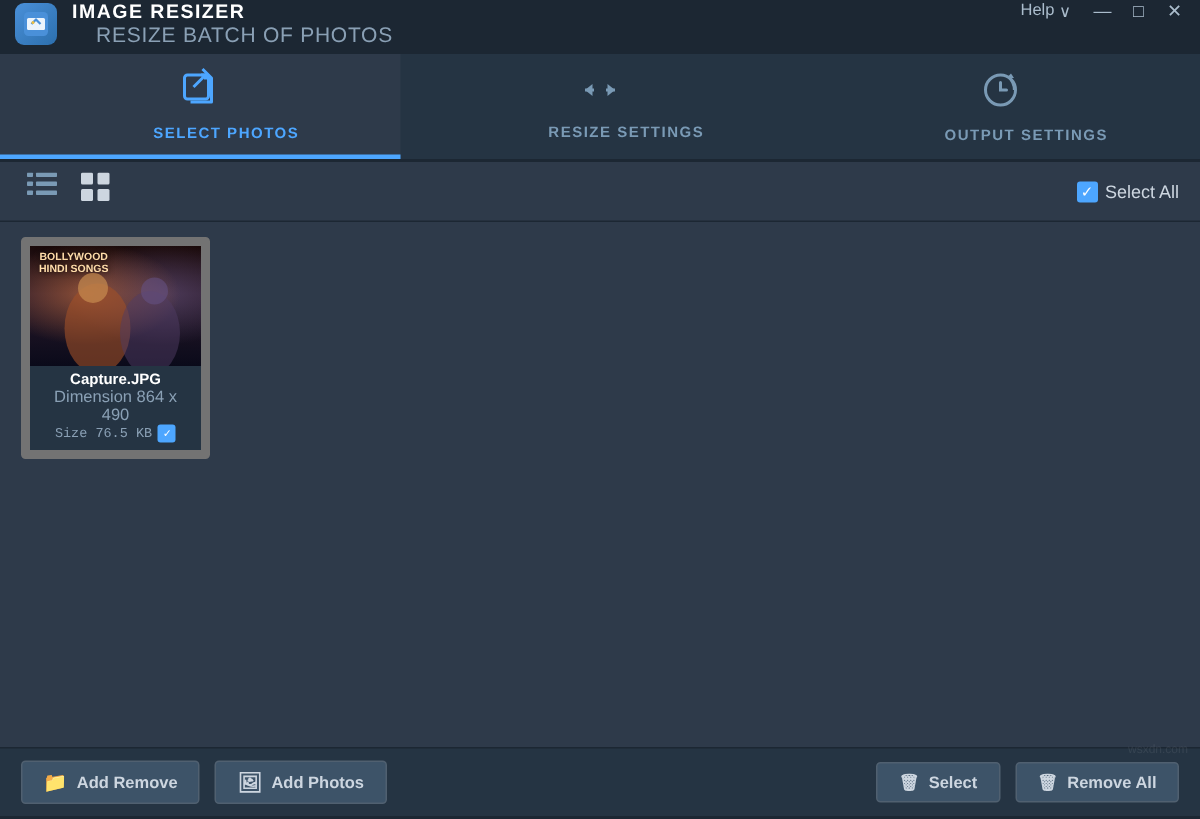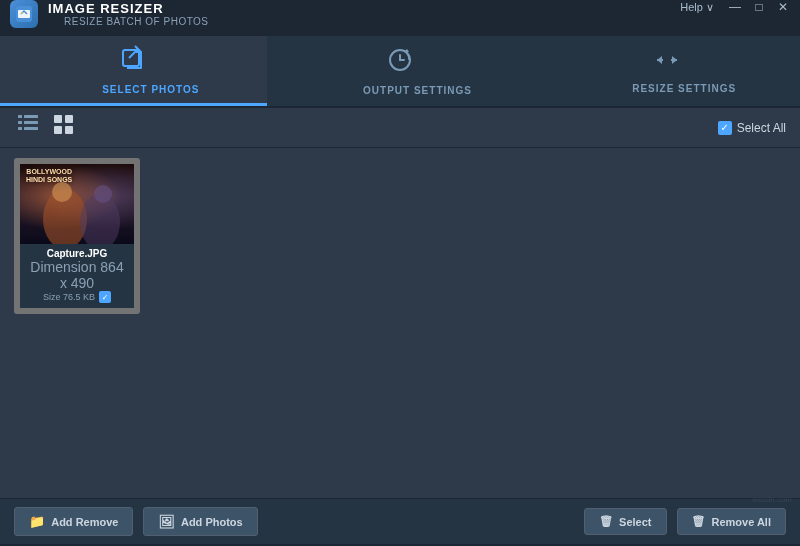--- a/index.html
+++ b/index.html
@@ -41,21 +41,21 @@
       display: flex;
       flex-direction: column;
     }
     .app-title {
       font-size: 13px;
       font-weight: 700;
       color: #ffffff;
       letter-spacing: 1px;
     }
     .app-subtitle {
-      font-size: 10px;
+      font-size: 14px;
       color: #8aa0b5;
       letter-spacing: 0.5px;
       padding-left: 16px;
     }
     .titlebar-right {
       display: flex;
       align-items: center;
       gap: 14px;
     }
     .help-btn {
@@ -211,31 +211,32 @@
       padding: 4px 6px 5px;
       background: #253443;
     }
     .photo-name {
       font-size: 10px;
       font-weight: 700;
       color: #ffffff;
       text-align: center;
     }
     .photo-dim {
-      font-size: 14px;
+      font-size: 11px;
       color: #8aa0b5;
       text-align: center;
     }
     .photo-size-row {
       display: flex;
       align-items: center;
       justify-content: center;
       gap: 4px;
       font-size: 9px;
       color: #8aa0b5;
+      font-family: Liberation Mono, monospace;
     }
     .check-small {
       width: 12px;
       height: 12px;
       background: #4da6ff;
       border-radius: 2px;
       display: inline-flex;
       align-items: center;
       justify-content: center;
       color: #fff;
@@ -364,38 +365,38 @@
         <rect x="4" y="6" width="16" height="16" rx="2" stroke="#4da6ff" stroke-width="2" fill="none"></rect>
         <path d="M16 2 L22 8 L22 24 L8 24" stroke="#4da6ff" stroke-width="2" fill="none" stroke-linejoin="round"></path>
         <path d="M10 14 L18 6" stroke="#4da6ff" stroke-width="2"></path>
         <path d="M15 6 L18 6 L18 9" stroke="#4da6ff" stroke-width="2"></path>
       </svg>
     </span>
     <span class="tab-label">SELECT PHOTOS</span>
   </div>
   <div class="tab">
     <span class="tab-icon">
+      <svg width="28" height="22" viewBox="0 0 28 22" fill="none">
+        <path d="M4 11 L10 11 M18 11 L24 11" stroke="#7a9ab5" stroke-width="2"></path>
+        <polygon points="4,11 9,7 9,15" fill="#7a9ab5"></polygon>
+        <polygon points="24,11 19,7 19,15" fill="#7a9ab5"></polygon>
+      </svg>
+    </span>
+    <span class="tab-label">RESIZE SETTINGS</span>
+  </div>
+  <div class="tab">
+    <span class="tab-icon">
       <svg width="26" height="26" viewBox="0 0 26 26" fill="none">
         <circle cx="13" cy="13" r="10" stroke="#7a9ab5" stroke-width="2" fill="none"></circle>
         <path d="M13 8 L13 13 L17 13" stroke="#7a9ab5" stroke-width="2" stroke-linecap="round"></path>
         <path d="M18 4 Q22 8 22 13" stroke="#7a9ab5" stroke-width="1.5" fill="none"></path>
         <path d="M20 2 L22 5 L17 5 Z" fill="#7a9ab5"></path>
       </svg>
     </span>
     <span class="tab-label">OUTPUT SETTINGS</span>
-  </div>
-  <div class="tab">
-    <span class="tab-icon">
-      <svg width="28" height="22" viewBox="0 0 28 22" fill="none">
-        <path d="M4 11 L10 11 M18 11 L24 11" stroke="#7a9ab5" stroke-width="2"></path>
-        <polygon points="4,11 9,7 9,15" fill="#7a9ab5"></polygon>
-        <polygon points="24,11 19,7 19,15" fill="#7a9ab5"></polygon>
-      </svg>
-    </span>
-    <span class="tab-label">RESIZE SETTINGS</span>
   </div>
 </div>
 
 <div class="toolbar-row">
   <div class="view-btns">
     <div class="view-btn">
       <svg width="20" height="16" viewBox="0 0 20 16" fill="#7a9ab5">
         <rect x="0" y="0" width="4" height="3" rx="0.5"></rect>
         <rect x="6" y="0" width="14" height="3" rx="0.5"></rect>
         <rect x="0" y="6" width="4" height="3" rx="0.5"></rect>

